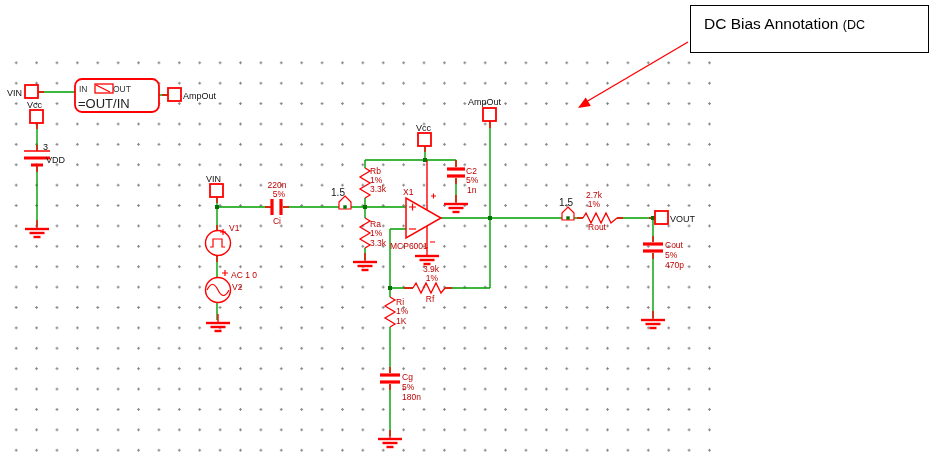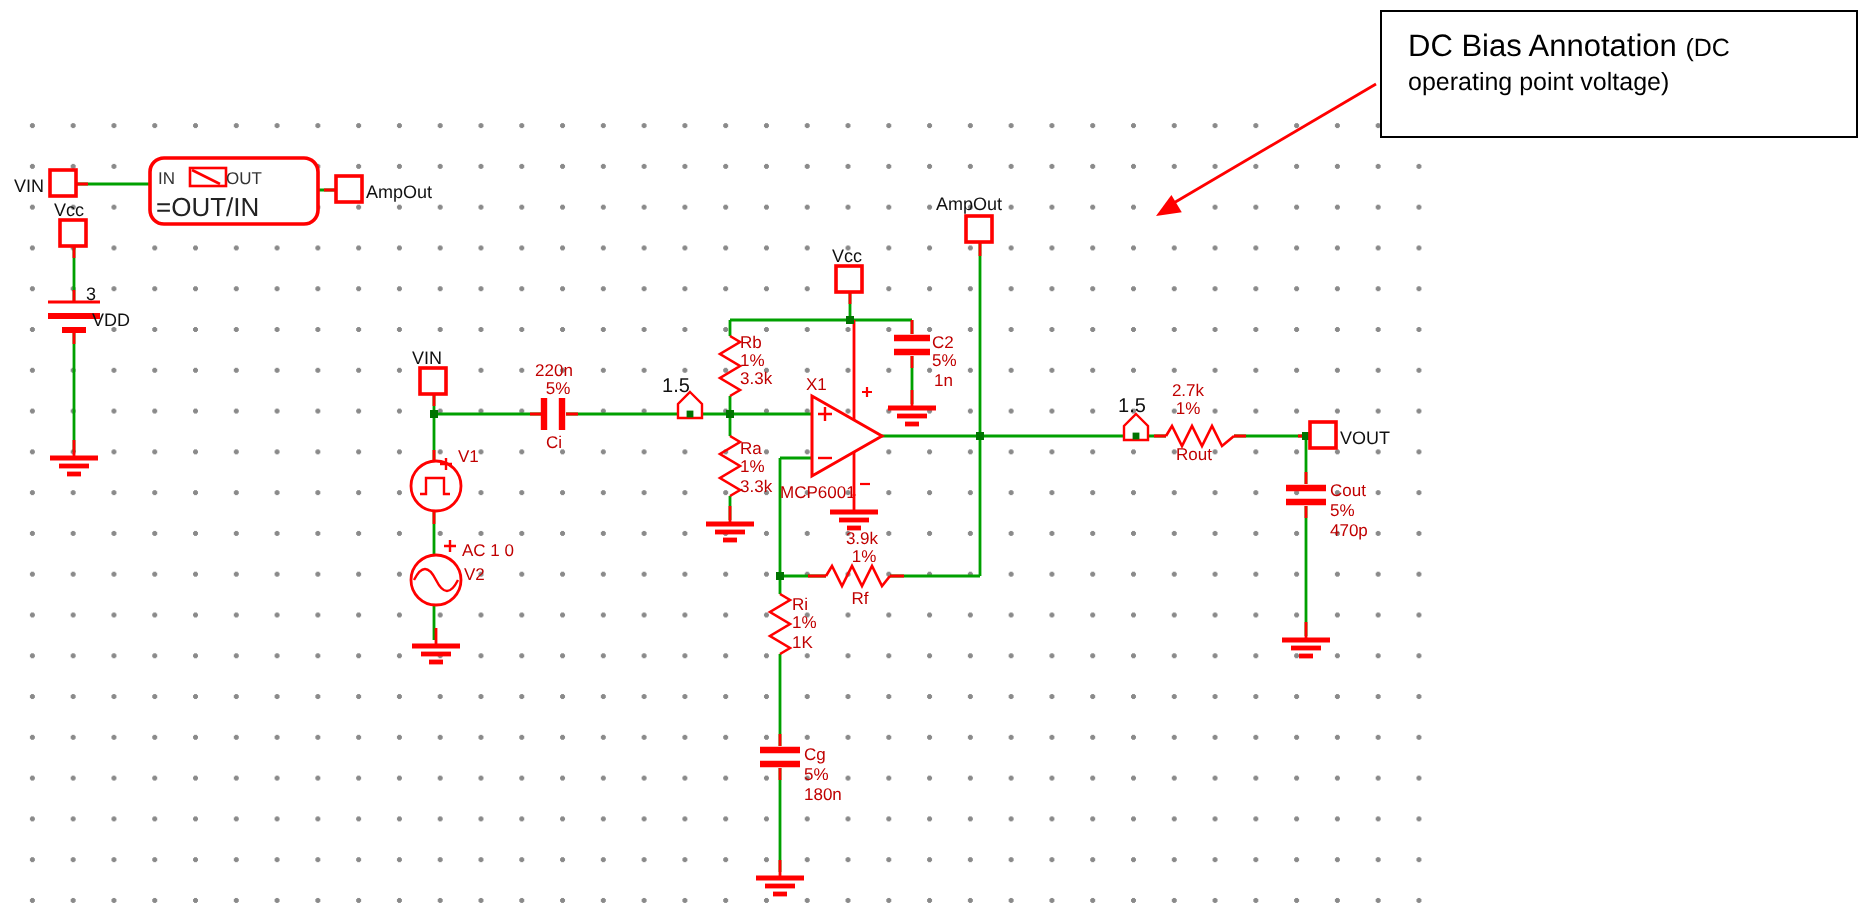--- a/index.html
+++ b/index.html
@@ -8,21 +8,21 @@
   .grid{position:absolute;left:0;top:58px;width:716px;height:394px;
         background-image:radial-gradient(circle,#8a8a8a 1.1px,transparent 1.4px);
         background-size:20.4px 20.4px;background-position:6px 15px;}
   .schem{position:absolute;left:0;top:0;width:937px;height:452px;}
   svg text{font-family:"Liberation Sans",sans-serif;}
   .lr{fill:#c00000;font-size:8.5px;}          
   .lb{fill:#111111;font-size:9px;}            
   .bias{fill:#111111;font-size:10px;}
   .formula{fill:#222222;font-size:13px;}
   .blockpin{fill:#333333;font-size:8.5px;}
-  .ann-box{position:absolute;left:690px;top:5px;width:239px;height:64px;
+  .ann-box{position:absolute;left:690px;top:5px;width:239px;height:48px;
            border:1.6px solid #000;background:#fff;padding:8px 0 0 13px;box-sizing:border-box;
            line-height:1.25;}
   .ann-title{font-size:15.5px;color:#000;}
   .ann-small{font-size:12.5px;color:#000;}
 </style>
 </head>
 <body>
 
 <div class="screen">
 
@@ -234,16 +234,15 @@
     <use href="#gnd" x="653" y="320"></use>
 
     <g>
       <line x1="688" y1="42" x2="586" y2="102" stroke="#FF0000" stroke-width="1.4"></line>
       <polygon points="578,108 585.7,97.5 590.9,106.1" fill="#FF0000"></polygon>
     </g>
   </svg>
 
   <div class="ann-box">
     <div><span class="ann-title">DC Bias Annotation </span><span class="ann-small">(DC</span></div>
-    <div class="ann-small">operating point voltage)</div>
   </div>
 
 </div>
 
 </body></html>

